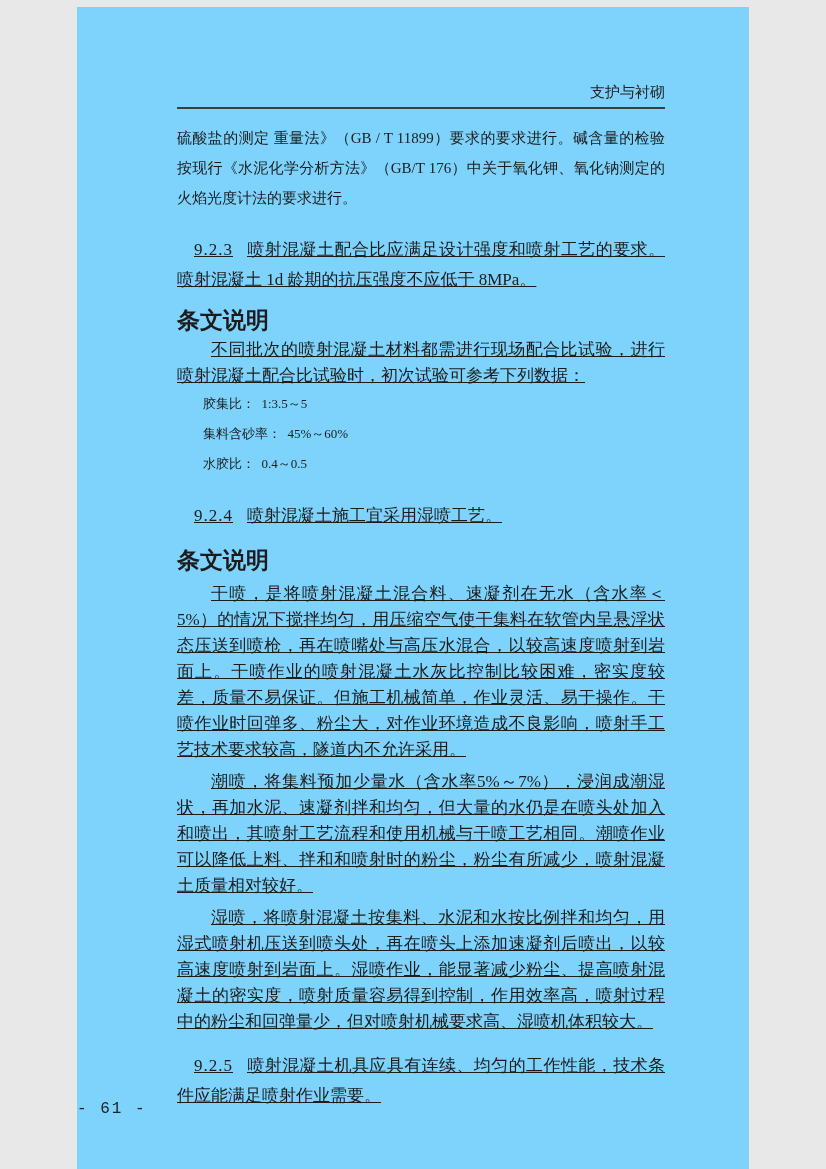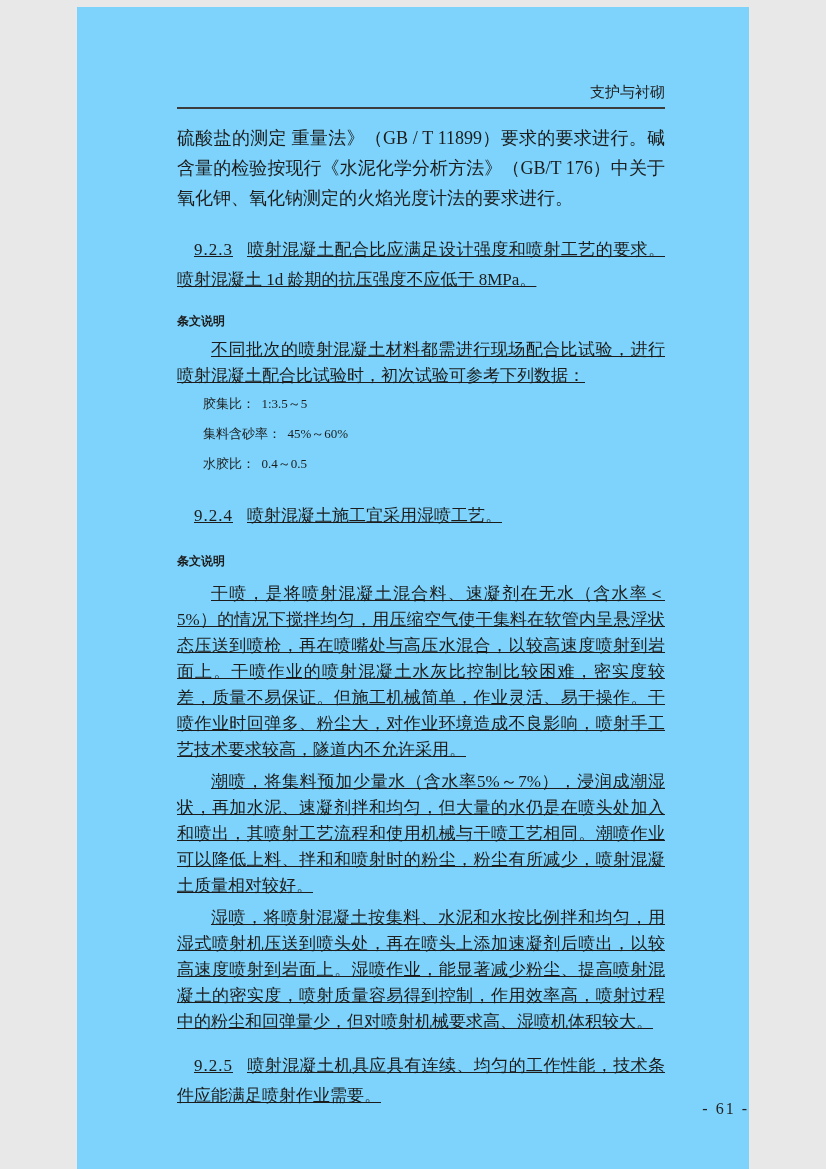--- a/index.html
+++ b/index.html
@@ -31,39 +31,39 @@
     padding-bottom: 6px;
     color: #222;
   }
   .header-rule {
     border: none;
     border-top: 2px solid #3c3c3c;
     margin: 0 0 14px 0;
   }
   p { margin: 0; }
   .body-text {
-    font-size: 18px;
+    font-size: 15px;
     line-height: 30px;
     text-align: justify;
   }
   .clause {
     margin-top: 22px;
     font-size: 17px;
     line-height: 30px;
     text-align: justify;
     text-indent: 1em;
     text-decoration: underline;
   }
   .clause-num {
     margin-right: 14px;
     letter-spacing: 1px;
   }
   .notes-label {
     margin-top: 12px;
-    font-size: 12px;
+    font-size: 23px;
     line-height: 28px;
     font-weight: bold;
   }
   .expl {
     margin-top: 4px;
     font-size: 17px;
     line-height: 26px;
     text-align: justify;
     text-indent: 2em;
     text-decoration: underline;
@@ -75,24 +75,25 @@
     margin-left: 2em;
     font-size: 13px;
     line-height: 30px;
     white-space: pre-wrap;
   }
   .page-number {
     position: absolute;
     left: 0;
     right: 0;
     bottom: 58px;
-    text-align: right;
+    text-align: left;
     font-size: 16px;
     letter-spacing: 2px;
     color: #222;
+    font-family: Liberation Mono, monospace;
   }
 </style>
 </head>
 <body>
 
 <div class="page">
   <div class="content">
 
     <div class="running-head">支护与衬砌</div>
     <hr class="header-rule">

